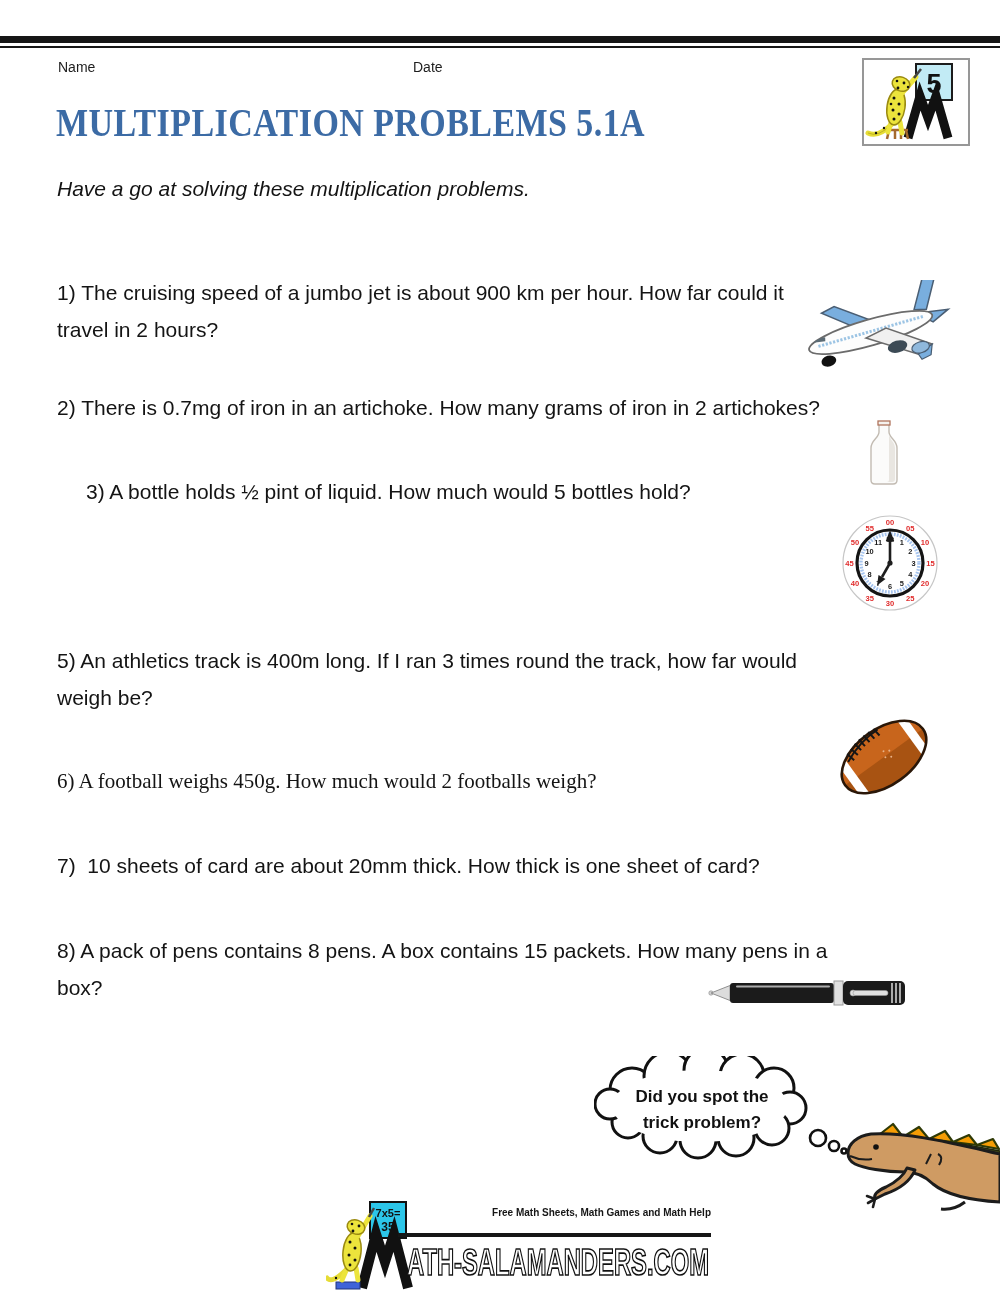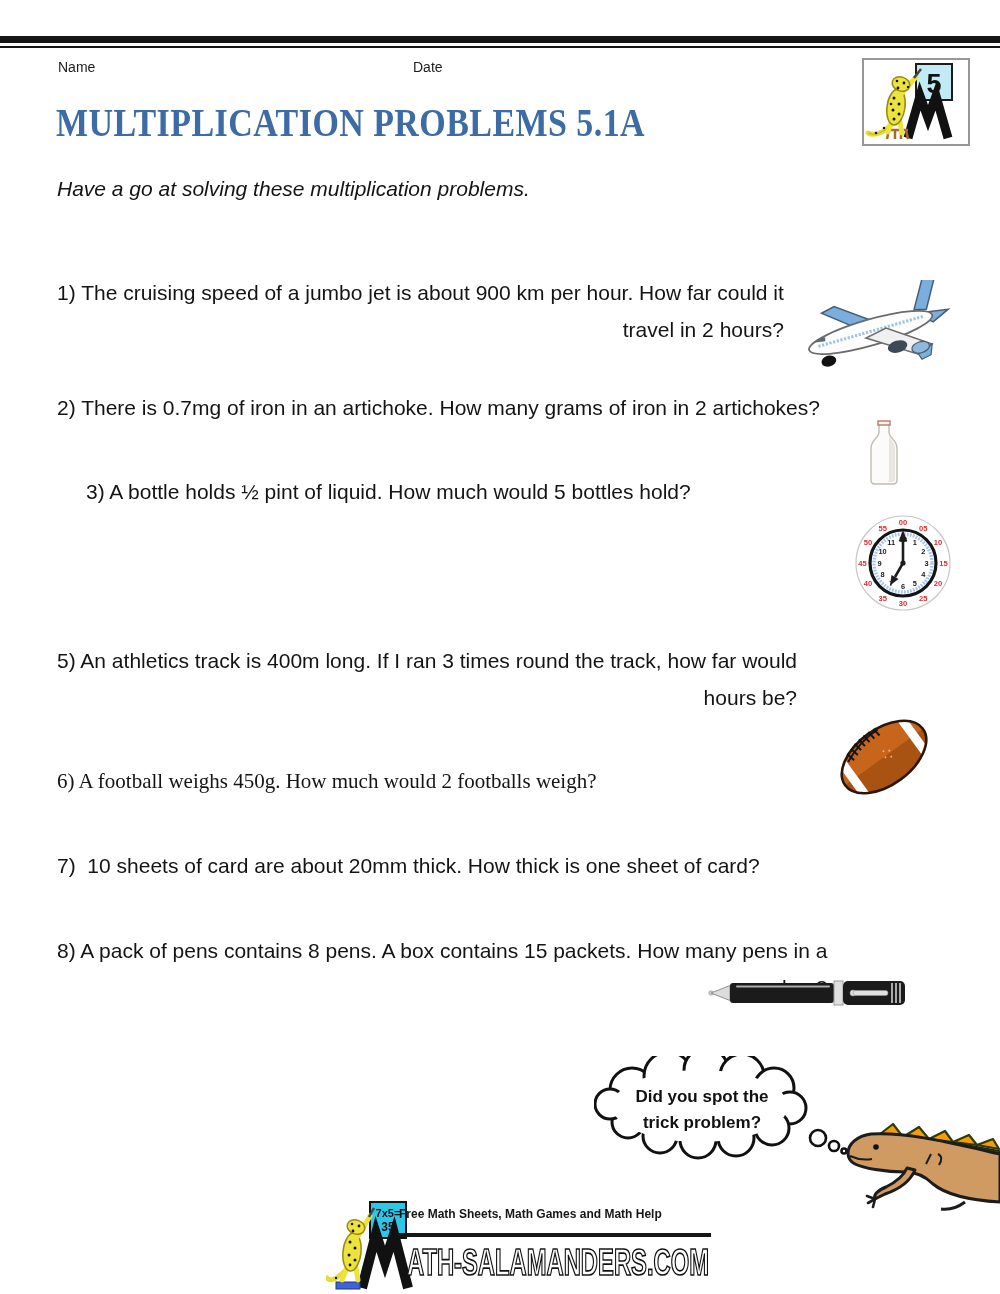--- a/index.html
+++ b/index.html
@@ -7,32 +7,32 @@
         font-family:"Liberation Sans",sans-serif;color:#141414;}
   .abs{position:absolute;}
   #top-bar{top:36px;left:0;width:1000px;height:3px;background:#fff;
            border-top:7px solid #161616;border-bottom:2px solid #161616;}
   .small-label{font-size:14px;color:#1d1d1d;}
   #name-label{left:58px;top:59px;}
   #date-label{left:413px;top:59px;}
   #logo-box{left:862px;top:58px;width:104px;height:84px;border:2px solid #979797;background:#fff;}
   #page-title{left:56px;top:99px;font-family:"Liberation Serif",serif;font-weight:600;
               font-size:40px;color:#3c6ba5;white-space:pre;transform:scaleX(.85);transform-origin:left top;letter-spacing:.5px;}
-  .bodytext{font-size:21px;line-height:37px;color:#141414;text-align:right;}
+  .bodytext{font-size:21px;line-height:37px;color:#141414;}
   .pline{white-space:pre;}
   #instructions{left:57px;top:170px;font-style:italic;}
   #p1{left:57px;top:274px;} #p2{left:57px;top:389px;} #p3{left:50px;top:473px;margin-left:36px;}
   #p4{left:57px;top:558px;} #p5{left:57px;top:642px;} #p6{left:57px;top:763px;font-family:Liberation Serif, serif;}
   #p7{left:57px;top:847px;} #p8{left:57px;top:932px;}
-  #airplane{left:792px;top:280px;} #bottle{left:866px;top:418px;} #clock{left:840px;top:509px;margin-left:13px;}
+  #airplane{left:792px;top:280px;} #bottle{left:866px;top:418px;} #clock{left:840px;top:509px;}
   #football{left:835px;top:704px;} #pen{left:706px;top:970px;}
   #thought-bubble{left:594px;top:1056px;} #lizard{left:845px;top:1120px;}
   #footer-logo{left:326px;top:1200px;}
-  #footer-tagline{left:399px;top:1207px;width:312px;text-align:left;font-weight:bold;
-                  font-size:12px;white-space:nowrap;color:#161616;}
+  #footer-tagline{left:399px;top:1207px;width:312px;text-align:right;font-weight:bold;
+                  font-size:10px;white-space:nowrap;color:#161616;}
   #footer-rule{left:398px;top:1233px;width:313px;height:4px;background:#161616;}
   #footer-wordmark{left:404px;top:1239px;}
   svg text{font-family:"Liberation Sans",sans-serif;}
 </style>
 </head>
 <body>
 
 <div id="page">
 
   <div id="top-bar" class="abs"></div>
@@ -94,21 +94,21 @@
     <div class="pline">travel in 2 hours?</div>
   </div>
   <div id="p2" class="abs bodytext">
     <div class="pline">2) There is 0.7mg of iron in an artichoke. How many grams of iron in 2 artichokes?</div>
   </div>
   <div id="p3" class="abs bodytext">
     <div class="pline">3) A bottle holds ½ pint of liquid. How much would 5 bottles hold?</div>
   </div>
   <div id="p5" class="abs bodytext">
     <div class="pline">5) An athletics track is 400m long. If I ran 3 times round the track, how far would</div>
-    <div class="pline">hours be?</div>
+    <div class="pline">weigh be?</div>
   </div>
   <div id="p6" class="abs bodytext">
     <div class="pline">6) A football weighs 450g. How much would 2 footballs weigh?</div>
   </div>
   <div id="p7" class="abs bodytext">
     <div class="pline">7)  10 sheets of card are about 20mm thick. How thick is one sheet of card?</div>
   </div>
   <div id="p8" class="abs bodytext">
     <div class="pline">8) A pack of pens contains 8 pens. A box contains 15 packets. How many pens in a</div>
     <div class="pline">box?</div>

